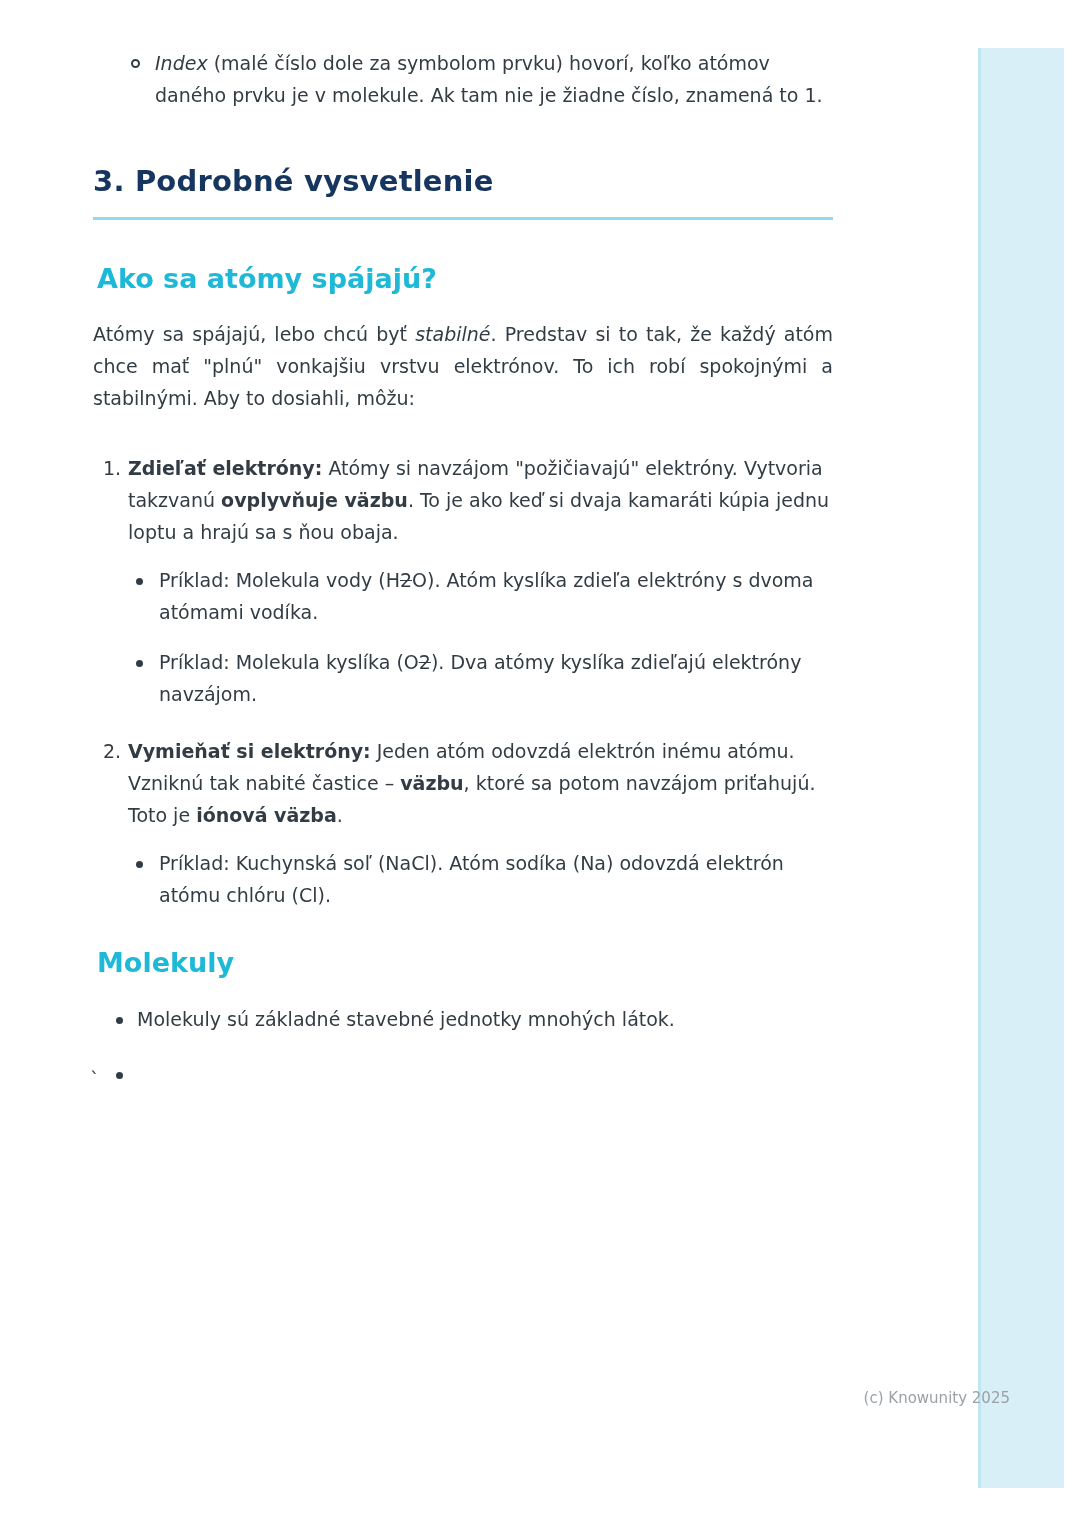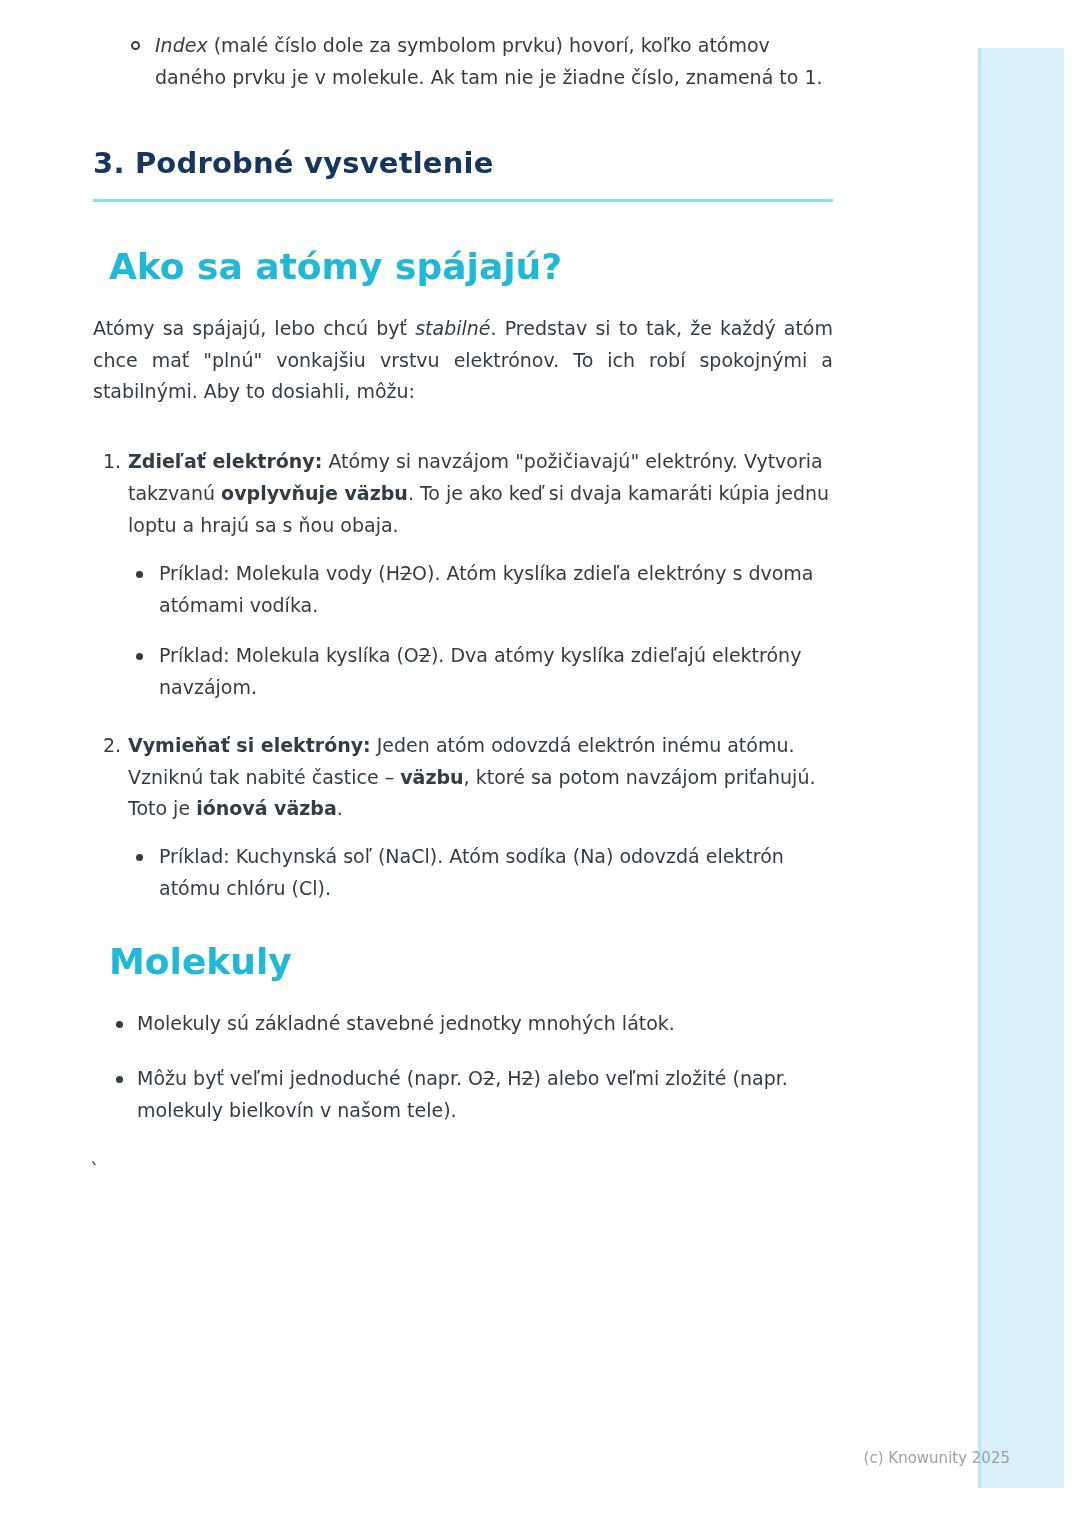--- a/index.html
+++ b/index.html
@@ -19,41 +19,41 @@
     font-size:19px;line-height:1.68;
   }
   .side-stripe{
     position:absolute;top:48px;right:16px;width:86px;height:1440px;
     background:var(--stripe-blue);
     border-left:3px solid #bfe7f2;
     z-index:0;
   }
   .content{
     position:relative;z-index:1;
-    width:740px;margin-left:93px;padding-top:30px;
+    width:740px;margin-left:93px;padding-top:48px;
   }
   
   .intro-list{list-style:none;}
   .intro-li{position:relative;padding-left:62px;}
   .ring{
     position:absolute;left:38px;top:11px;width:9px;height:9px;
     border:2.5px solid var(--body-text);border-radius:50%;display:inline-block;
   }
   
   h1.section-title{
     color:var(--heading-navy);font-size:29px;font-weight:700;
     margin:52px 0 18px 0;line-height:1.2;letter-spacing:.2px;
   }
   hr.section-rule{
     border:none;height:3px;background:var(--rule-cyan);
     margin:0 0 42px 0;width:740px;
   }
   h2.sub-title{
-    color:var(--accent-cyan);font-size:36px;font-weight:700;
-    margin:0 0 24px 16px;line-height:1.25;
+    color:var(--accent-cyan);font-size:27px;font-weight:700;
+    margin:0 0 24px 4px;line-height:1.25;
   }
   h2.sub-title.molecules{margin-top:16px;}
   p.justified{text-align:justify;margin:0 0 38px 0;}
   
   .num-list{list-style:none;margin:0 0 34px 0;}
   .num-li{position:relative;padding-left:35px;margin-bottom:26px;}
   .num-marker{position:absolute;left:10px;top:0;}
   
   .ex-list{list-style:none;margin-top:16px;}
   .ex-li{position:relative;padding-left:31px;margin-bottom:18px;}
@@ -64,21 +64,21 @@
   
   .mol-list{list-style:none;margin:12px;}
   .mol-li{position:relative;padding-left:32px;margin-bottom:23px;}
   .mol-li .dot{left:11px;}
   
   .seg-italic{font-style:italic;}
   .seg-bold{font-weight:700;}
   .seg-strike{text-decoration:line-through;}
   .stray{margin-top:28px;margin-left:-3px;font-size:19px;}
   .footer{
-    position:absolute;top:1448px;right:70px;z-index:2;
+    position:absolute;top:1388px;right:70px;z-index:2;
     color:var(--footer-gray);font-size:15px;line-height:1.4;
   }
 </style>
 </head>
 <body>
 
 <div class="page">
 
   <div class="side-stripe"></div>
 
@@ -127,21 +127,20 @@
 
     <h2 class="sub-title molecules">Molekuly</h2>
 
     <ul class="mol-list">
       <li class="mol-li">
         <span class="dot"></span>
         <span><span>Molekuly sú základné stavebné jednotky mnohých látok.</span></span>
       </li>
       <li class="mol-li">
         <span class="dot"></span>
-        <span><span>Môžu byť veľmi jednoduché (napr. O</span><span class="seg-strike">2</span><span>, H</span><span class="seg-strike">2</span><span>) alebo veľmi zložité (napr. molekuly bielkovín v našom tele).</span></span>
       </li>
     </ul>
 
     <div class="stray">`</div>
 
   </div>
 
   <div class="footer">(c) Knowunity 2025</div>
 
 </div>

